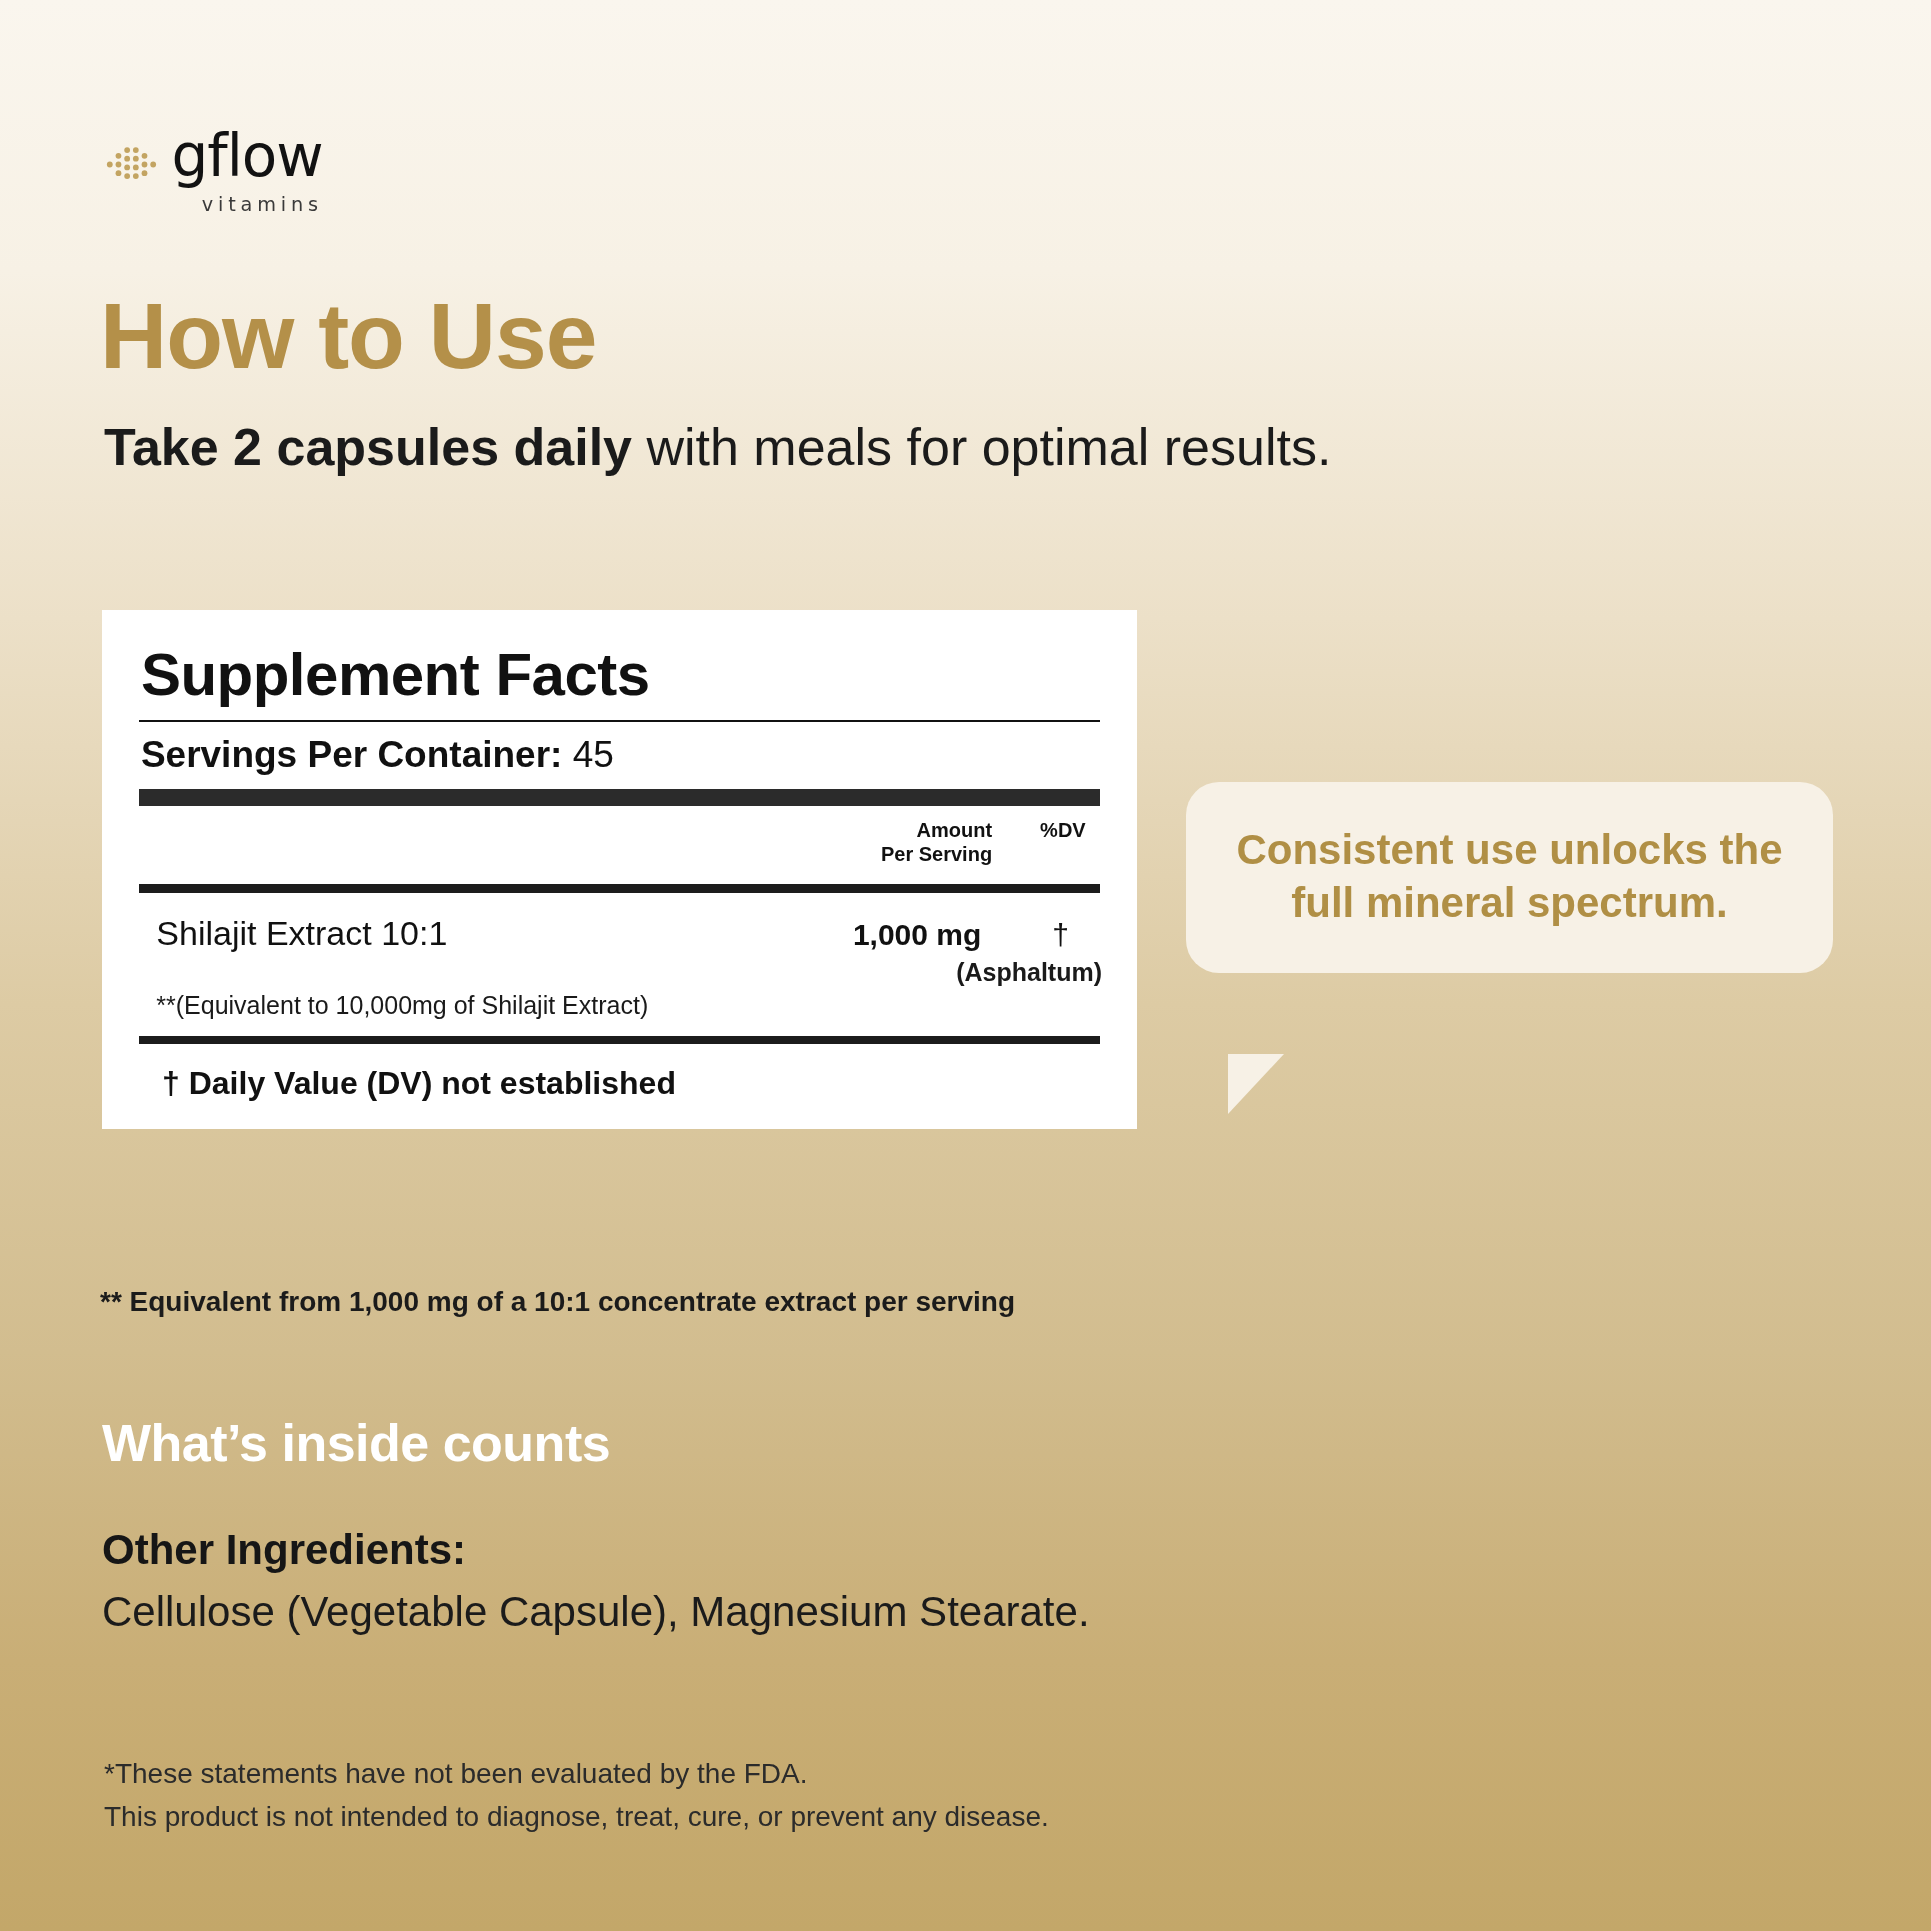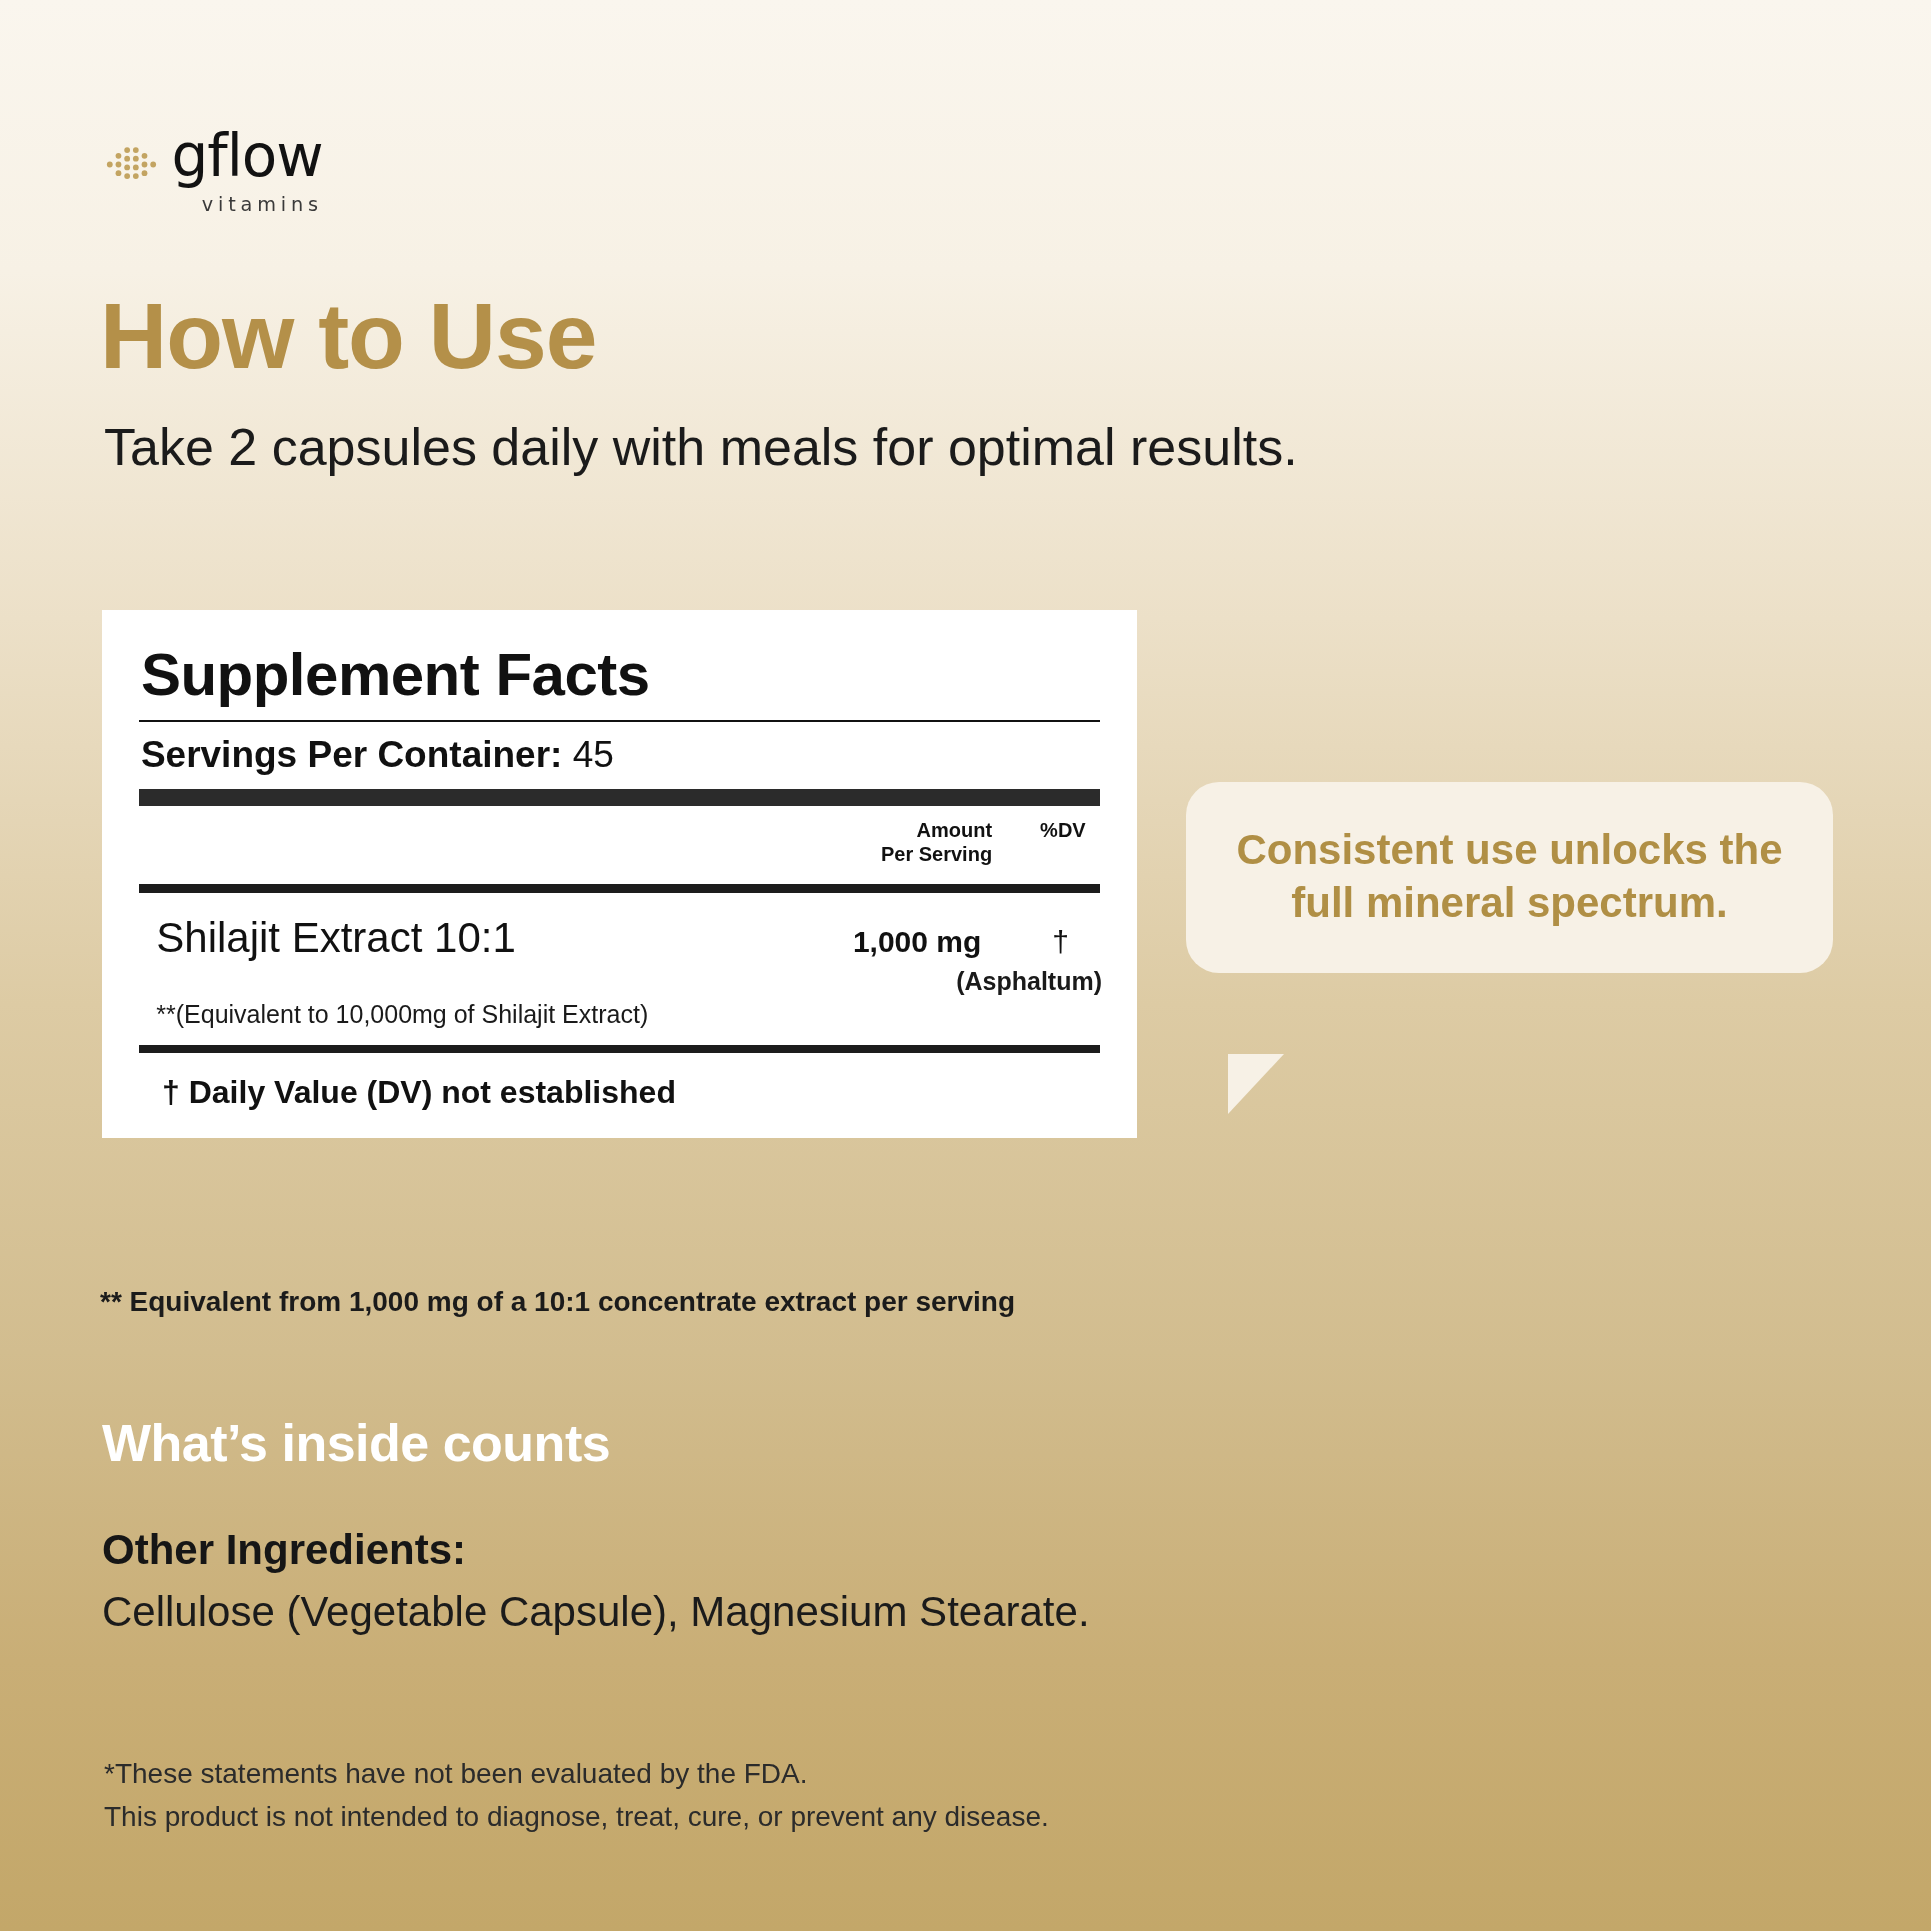--- a/index.html
+++ b/index.html
@@ -65,21 +65,21 @@
   }
   .subhead {
     position: absolute;
     left: 104px; top: 417px;
     width: 1371px;
     font-size: 52px;
     line-height: 1.18;
     color: #1b1b1b;
     font-weight: 300;
   }
-  .subhead b { font-weight: 400; }
+  .subhead b { font-weight: 700; }
 
   
   .facts {
     position: absolute;
     left: 102px; top: 610px;
     width: 1035px;
     background: #ffffff;
     padding: 33px 35px 27px 35px;
   }
   .facts h2 {
@@ -126,21 +126,21 @@
     text-align: left;
   }
 
   .ing-row {
     display: flex;
     align-items: baseline;
     padding: 21px 3.9px 0 19.3px;
   }
   .ing-name {
     flex: 1;
-    font-size: 42px;
+    font-size: 34px;
     font-weight: 500;
     color: #111;
   }
   .ing-amt {
     font-size: 30px;
     font-weight: 700;
     color: #111;
     width: 212px;
     text-align: center;
   }

